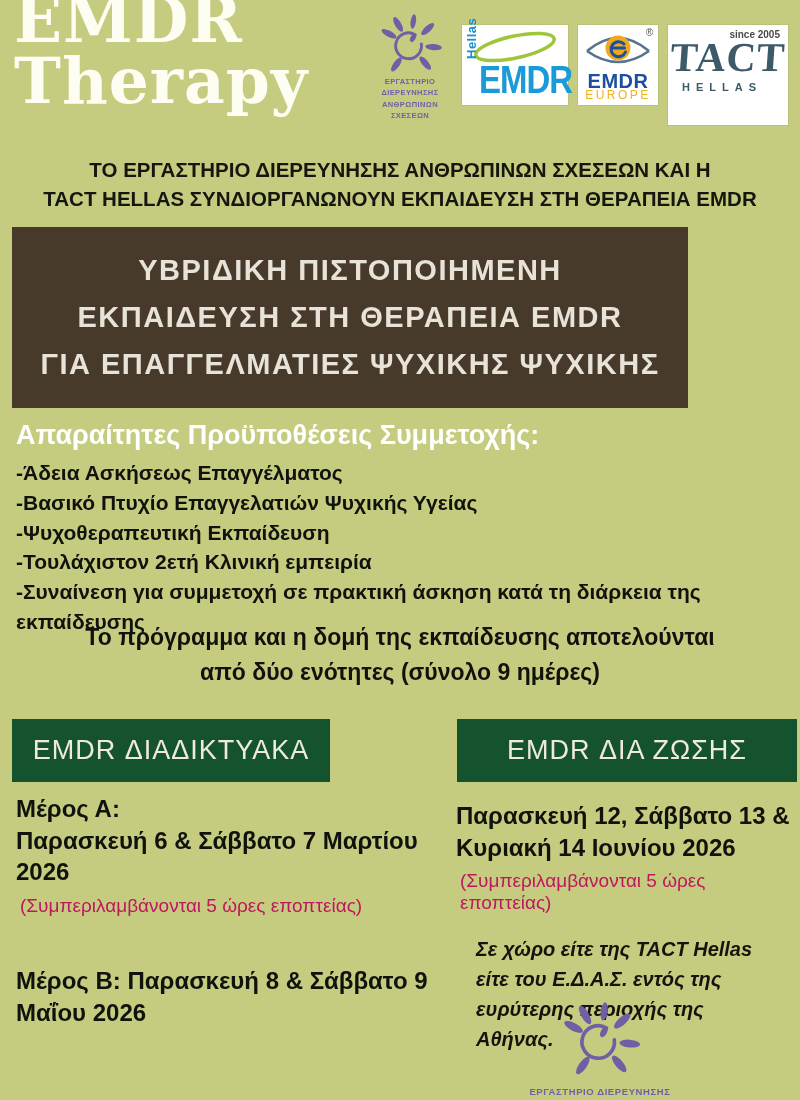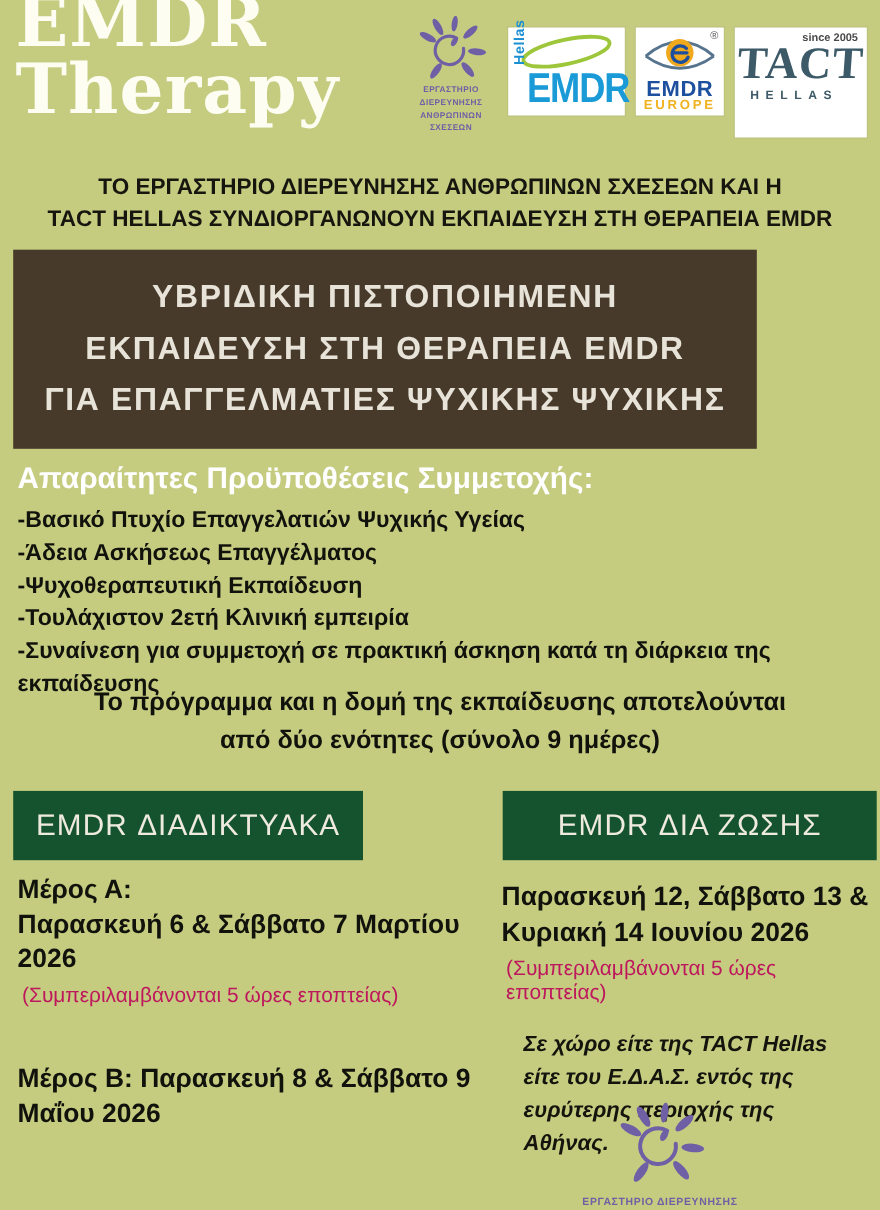--- a/index.html
+++ b/index.html
@@ -25,21 +25,21 @@
     position:absolute;left:2px;top:34px;color:#1a8fd1;font-weight:bold;font-size:13px;
     transform:rotate(-90deg);transform-origin:left top;letter-spacing:0.5px;
   }
   .hellas-emdr{
     position:absolute;left:17px;top:36px;color:#1a9ad6;font-weight:bold;font-size:33px;
     letter-spacing:-1px;transform:scaleY(1.15);
   }
   .swoosh{position:absolute;left:8px;top:4px;}
   .europe-eye{position:absolute;left:6px;top:2px;}
   .europe-emdr{position:absolute;left:0;top:45px;width:80px;text-align:center;color:#1c4f9e;font-weight:bold;font-size:20px;letter-spacing:0.5px;}
-  .europe-sub{position:absolute;left:0;top:63px;width:80px;text-align:center;color:#f0b21e;font-weight:bold;font-size:12px;letter-spacing:2.5px;}
+  .europe-sub{position:absolute;left:0;top:63px;width:80px;text-align:center;color:#f0b21e;font-weight:normal;font-size:12px;letter-spacing:2.5px;}
   .europe-reg{position:absolute;right:5px;top:2px;color:#555;font-size:10px;}
   .tact-since{position:absolute;right:8px;top:4px;color:#4a4a4a;font-size:10px;font-weight:bold;}
   .tact-main{
     position:absolute;left:0;top:8px;width:120px;text-align:center;color:#3d5a68;
     font-family:"Liberation Serif",serif;font-size:41px;font-weight:bold;transform:skewX(-4deg);
     letter-spacing:1px;
   }
   .tact-sub{position:absolute;left:14px;top:56px;color:#3d5a68;font-size:11px;font-weight:bold;letter-spacing:6px;}
   
   .intro{
@@ -146,22 +146,22 @@
   </div>
 
   <div class="headline">
     <div>ΥΒΡΙΔΙΚΗ ΠΙΣΤΟΠΟΙΗΜΕΝΗ</div>
     <div>ΕΚΠΑΙΔΕΥΣΗ ΣΤΗ ΘΕΡΑΠΕΙΑ EMDR</div>
     <div>ΓΙΑ ΕΠΑΓΓΕΛΜΑΤΙΕΣ ΨΥΧΙΚΗΣ ΨΥΧΙΚΗΣ</div>
   </div>
 
   <div class="prereq">
     <div class="prereq-heading">Απαραίτητες Προϋποθέσεις Συμμετοχής:</div>
+    <div class="prereq-item">-Άδεια Ασκήσεως Επαγγέλματος</div>
     <div class="prereq-item">-Βασικό Πτυχίο Επαγγελατιών Ψυχικής Υγείας</div>
-    <div class="prereq-item">-Άδεια Ασκήσεως Επαγγέλματος</div>
     <div class="prereq-item">-Ψυχοθεραπευτική Εκπαίδευση</div>
     <div class="prereq-item">-Τουλάχιστον 2ετή Κλινική εμπειρία</div>
     <div class="prereq-item">-Συναίνεση για συμμετοχή σε πρακτική άσκηση κατά τη διάρκεια της εκπαίδευσης</div>
   </div>
 
   <div class="program">
     <div>Το πρόγραμμα και η δομή της εκπαίδευσης αποτελούνται</div>
     <div>από δύο ενότητες (σύνολο 9 ημέρες)</div>
   </div>
 

